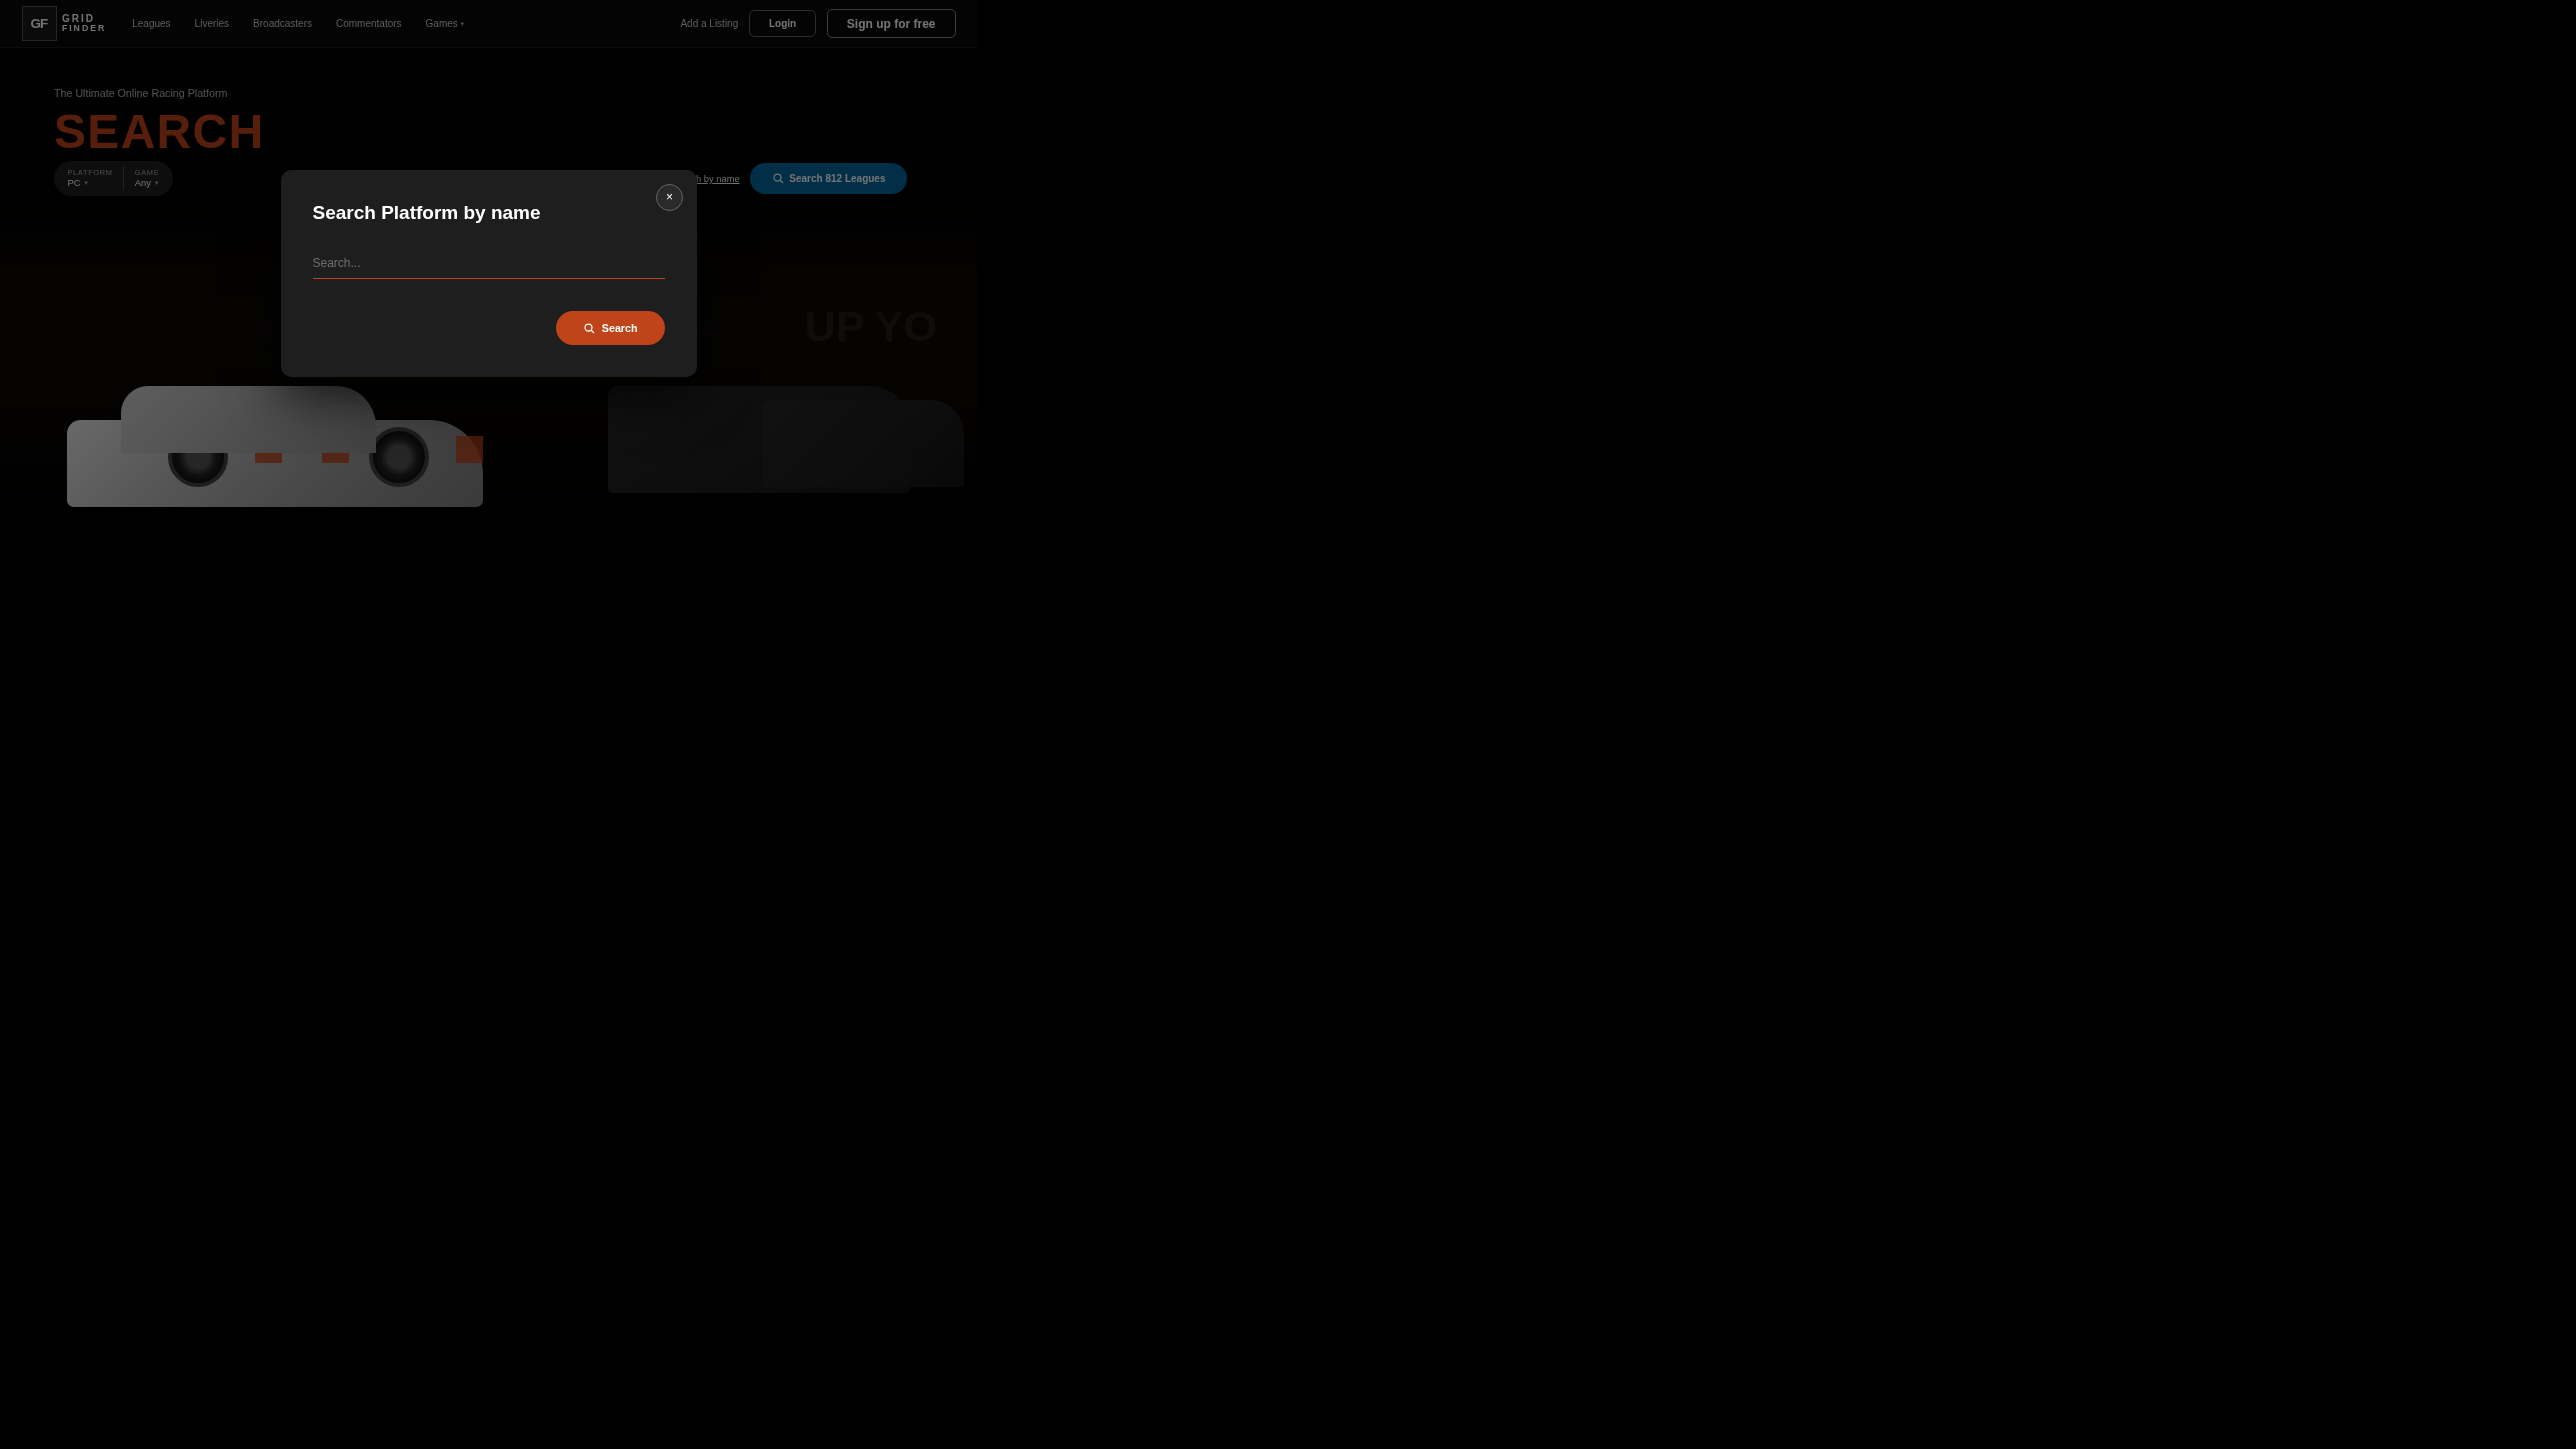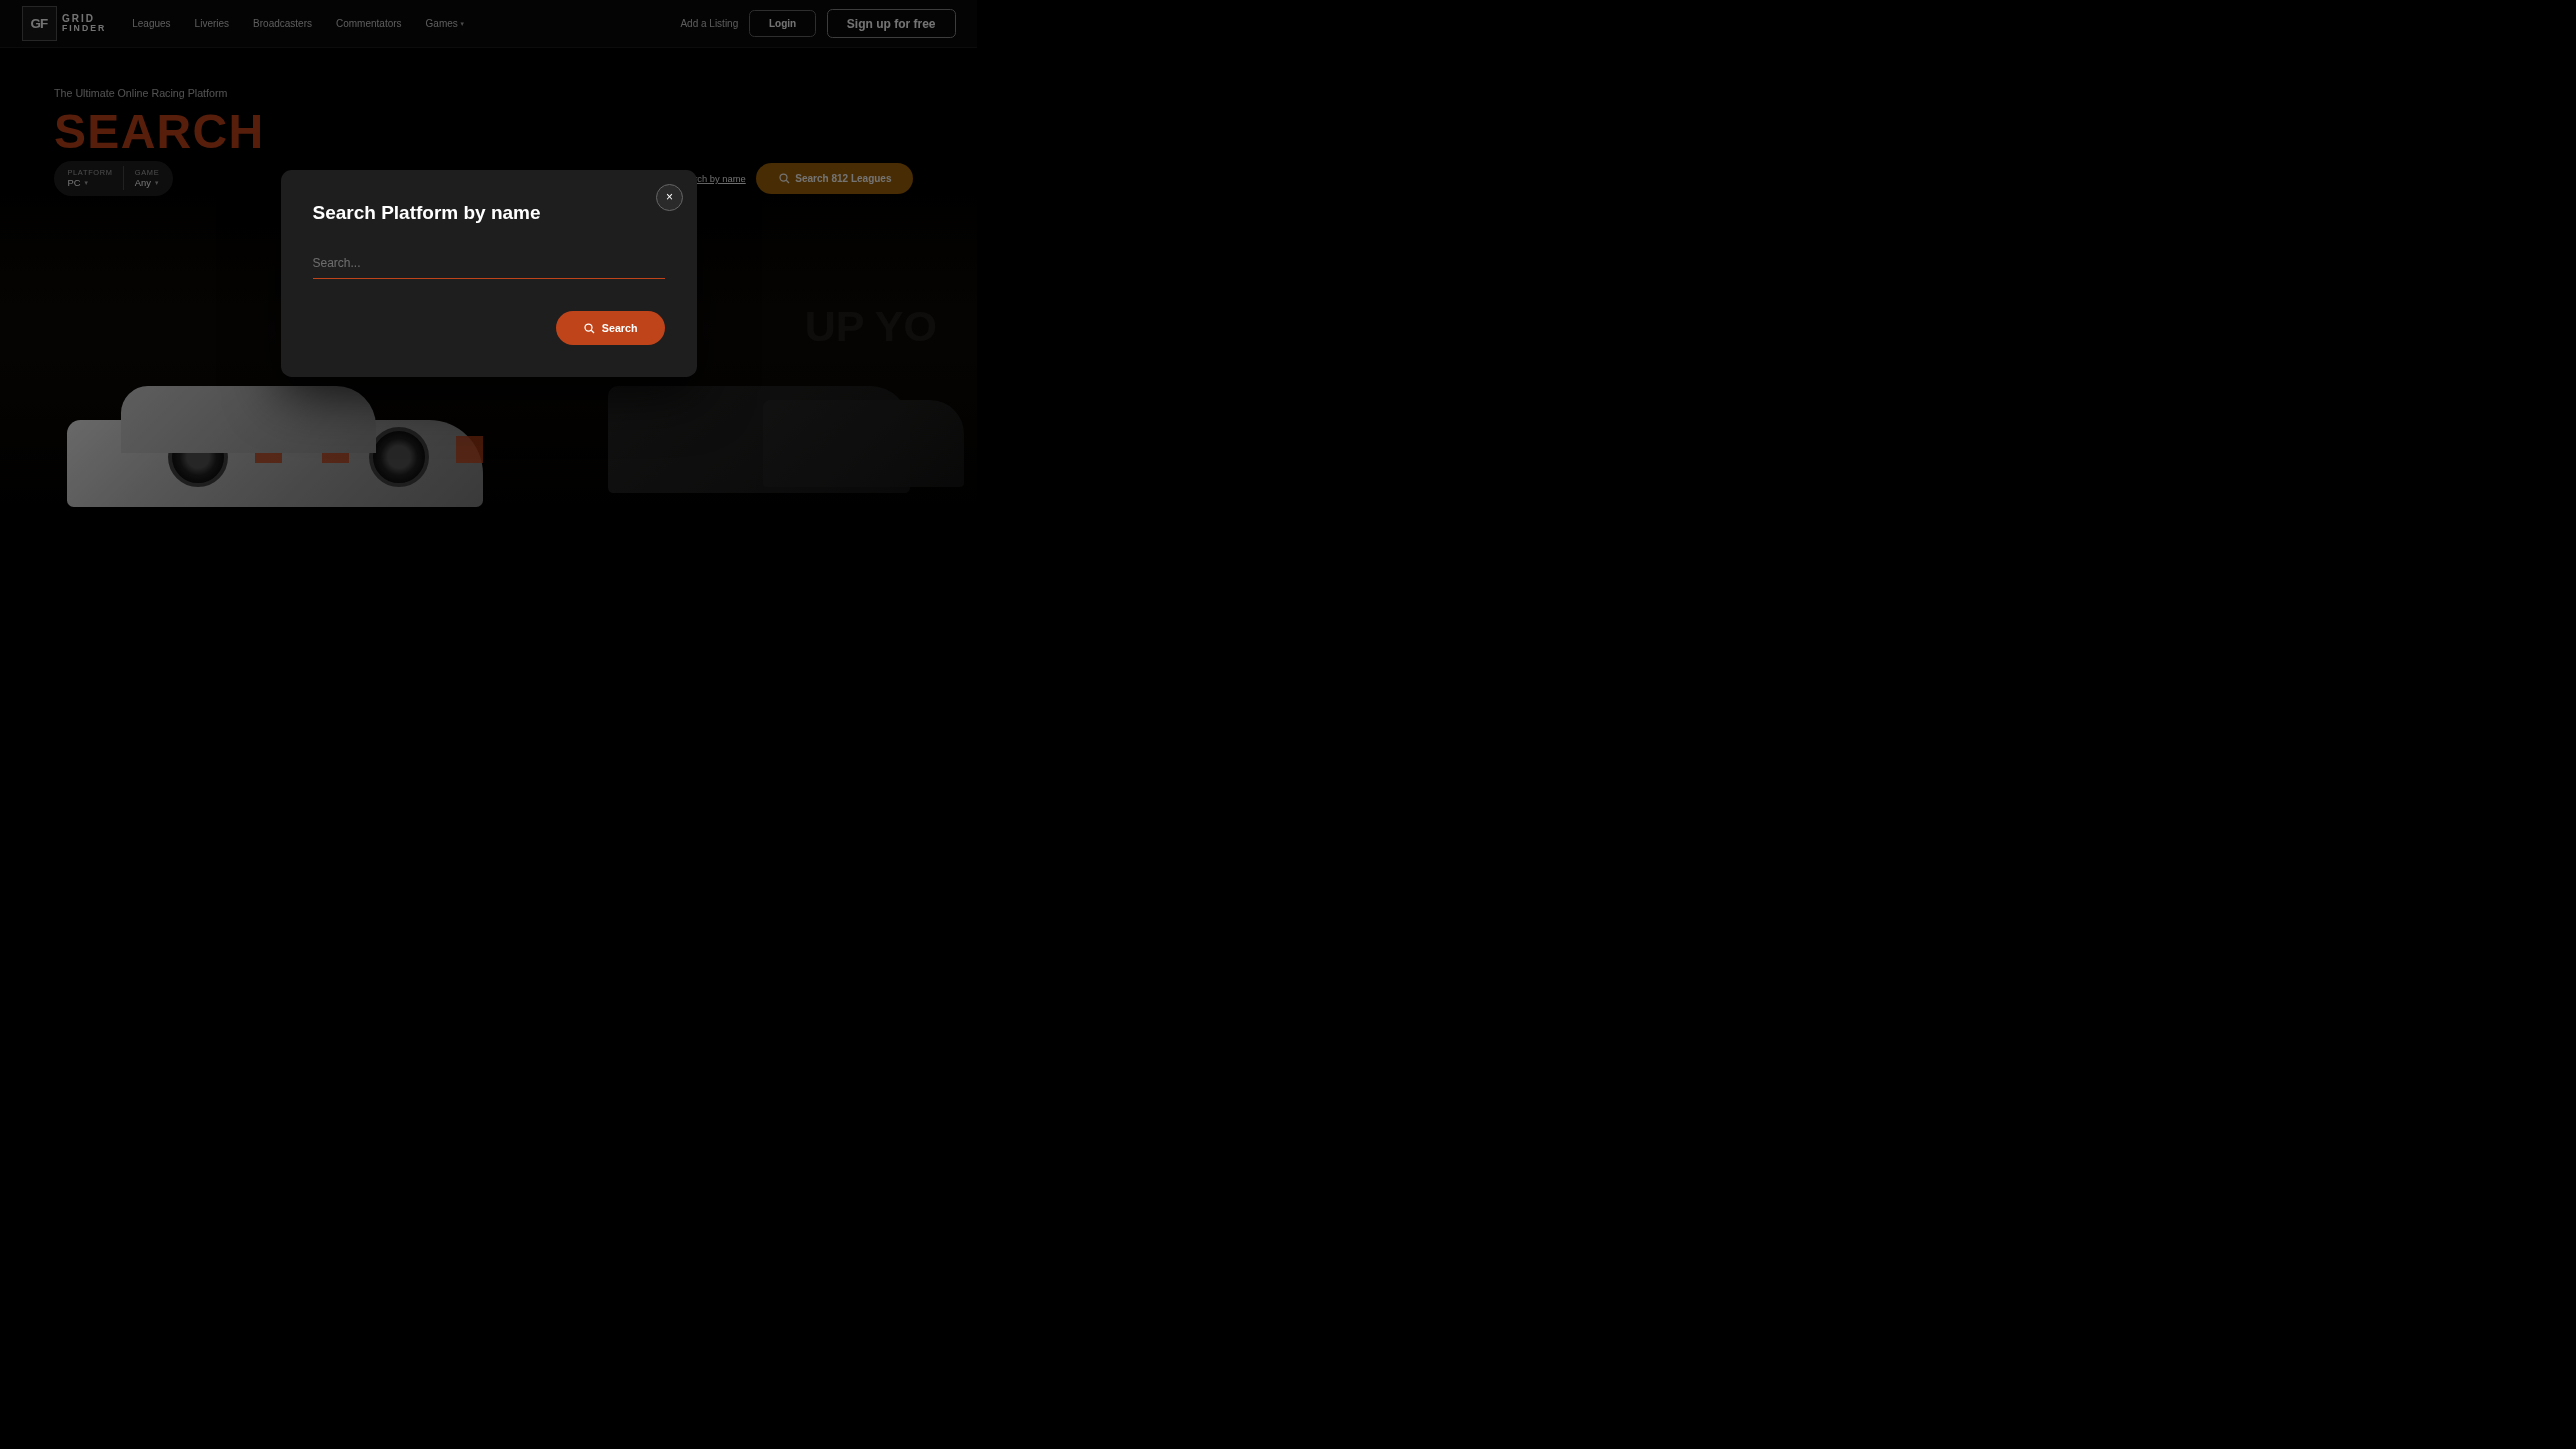--- a/index.html
+++ b/index.html
@@ -264,21 +264,21 @@
       color: #c0441a;
       text-transform: uppercase;
       letter-spacing: 1.3px;
     }
 
     
     .search-bar-area {
       position: absolute;
       top: 161px;
       left: 54px;
-      right: 64px;
+      right: 70px;
       z-index: 5;
       display: flex;
       align-items: center;
       gap: 10.7px;
     }
 
     .search-filter-group {
       display: flex;
       align-items: center;
       background: rgba(255,255,255,0.12);
@@ -321,21 +321,21 @@
 
     .search-by-name-link {
       color: #fff;
       font-size: 9.4px;
       text-decoration: underline;
       cursor: pointer;
       margin-left: auto;
     }
 
     .btn-search-main {
-      background: #a16207;
+      background: #0369a1;
       color: #fff;
       border: none;
       border-radius: 34px;
       padding: 9.4px 21.5px;
       font-size: 10px;
       font-weight: 700;
       cursor: pointer;
       display: flex;
       align-items: center;
       gap: 5.4px;

